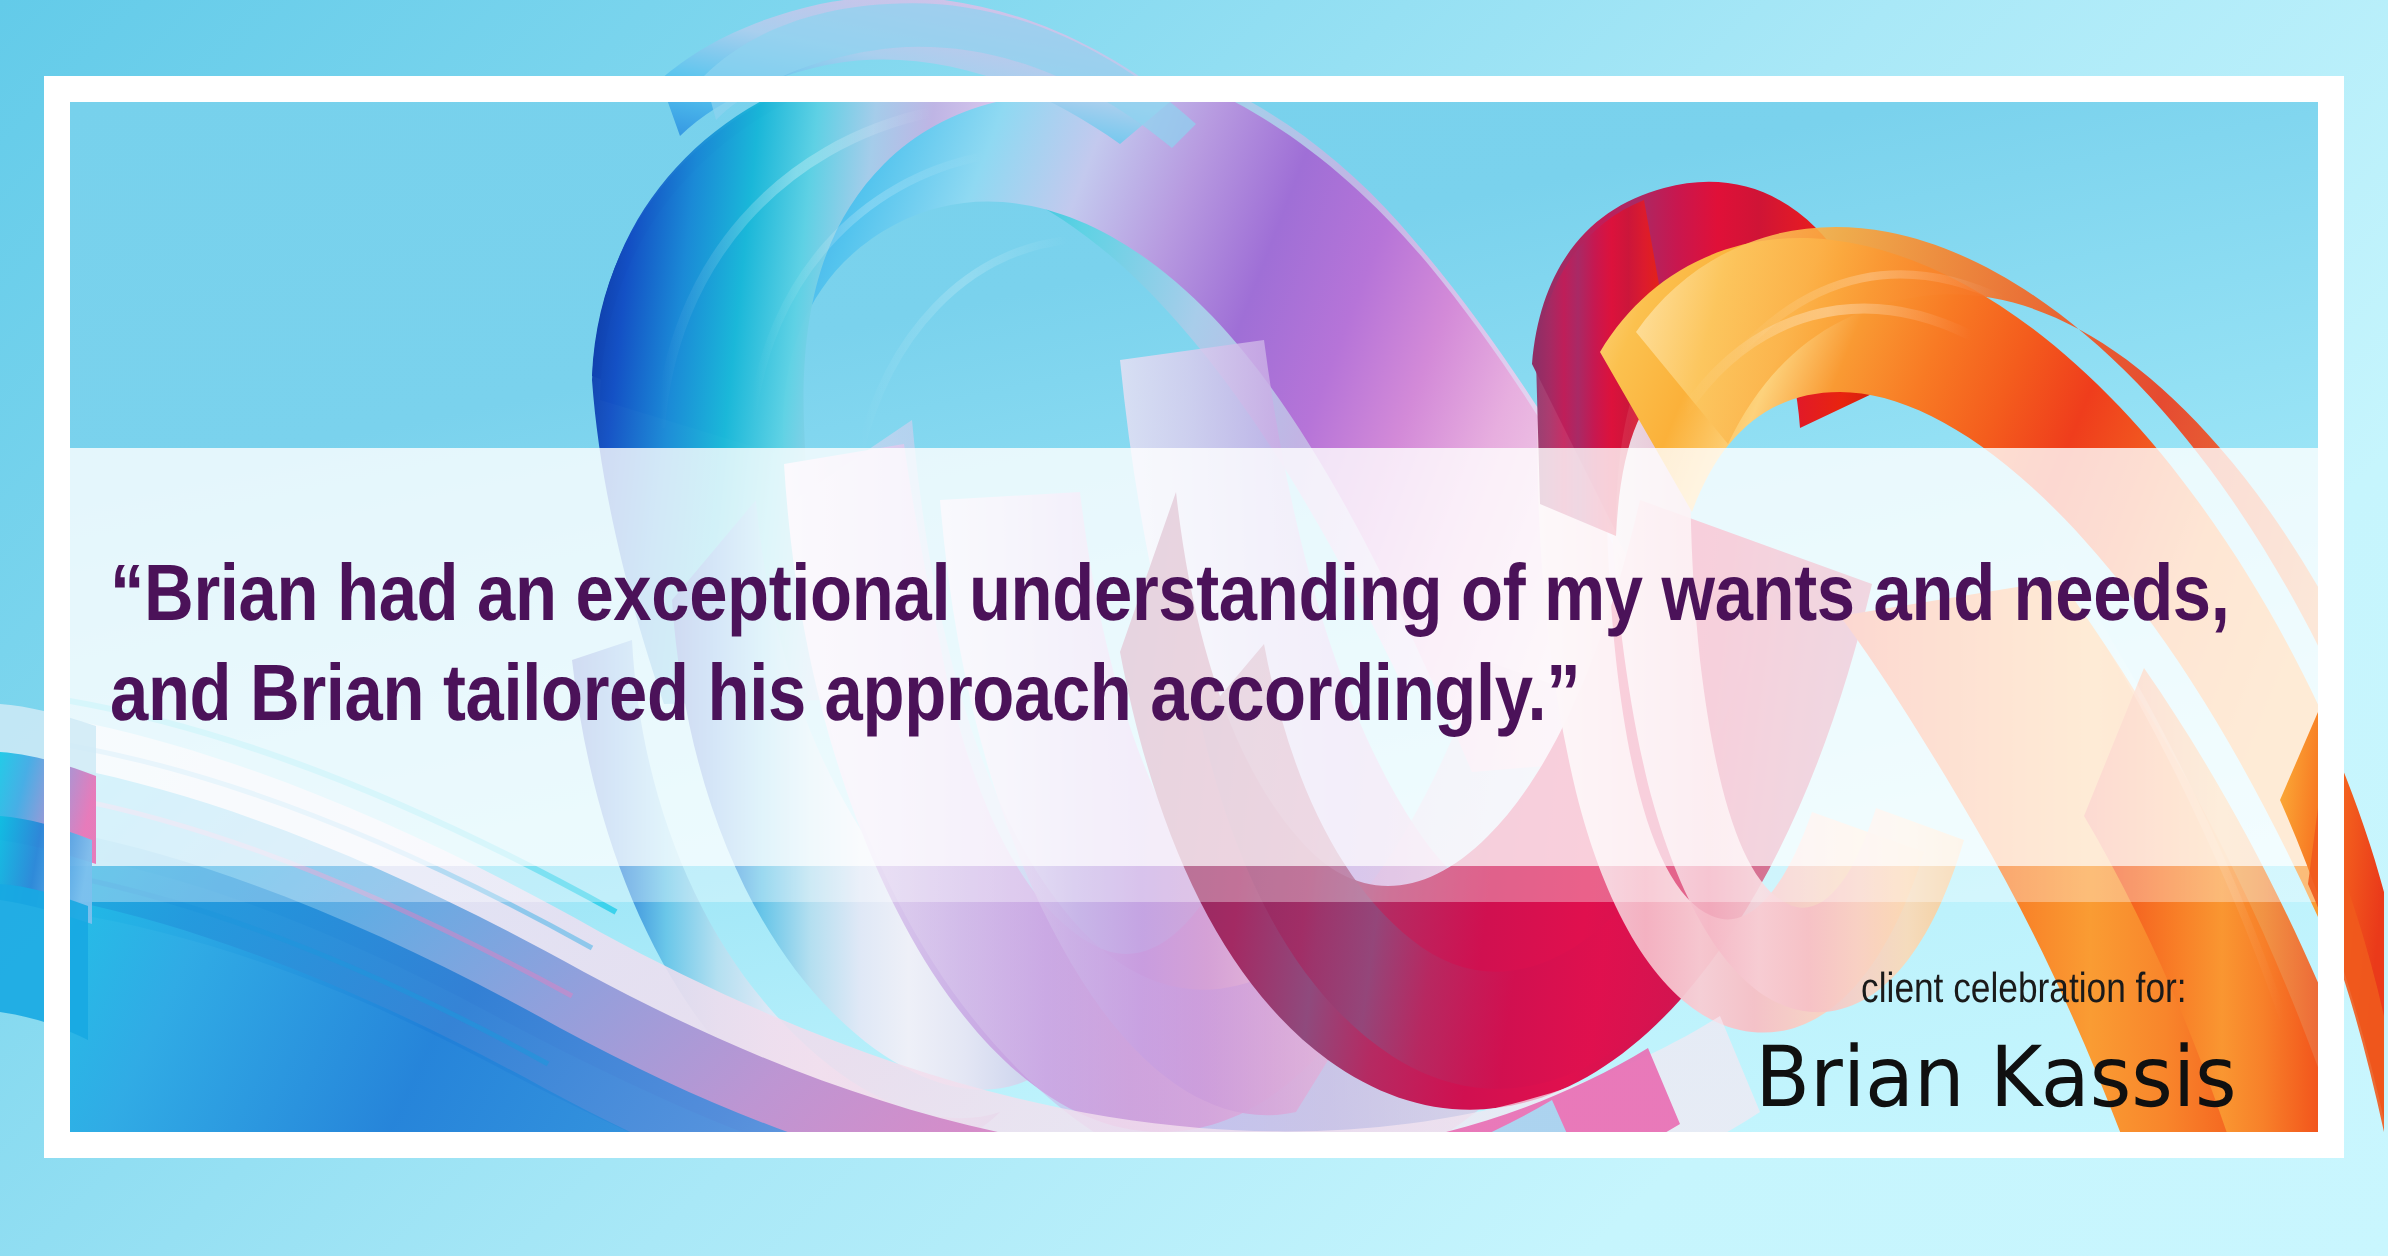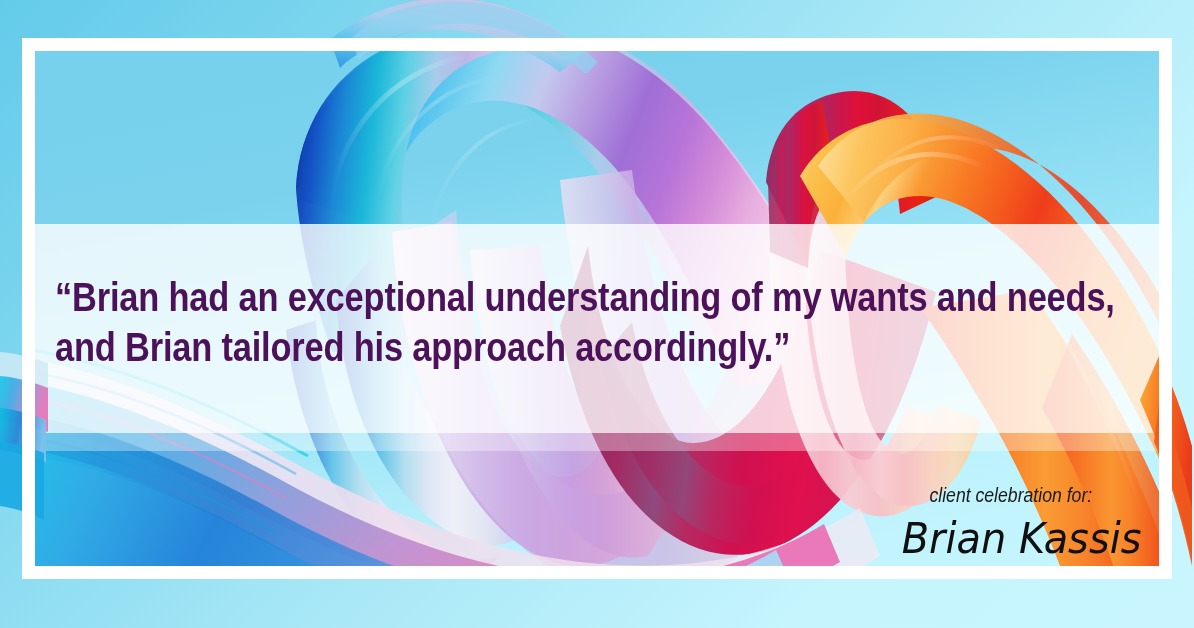--- a/index.html
+++ b/index.html
@@ -65,21 +65,21 @@
     font-weight:400;
     font-size:13px;
     line-height:16px;
     letter-spacing:0.2px;
     color:#241344;
     white-space:nowrap;
     transform:scaleX(0.80);
     transform-origin:left center;
   }
   #signoff{
-    position:absolute;right:52px;top:482px;text-align:left;z-index:7;font-style:italic;
+    position:absolute;right:76px;top:482px;text-align:center;z-index:7;
   }
   #signoff-label{
     font-family:"Liberation Sans Narrow","Liberation Sans",sans-serif;
     font-weight:400;font-size:21px;line-height:26px;color:#1a1a1a;
     white-space:nowrap;
     transform:scaleX(0.84);transform-origin:right center;
   }
   #signoff-name{
     font-family:"DejaVu Sans",sans-serif;
     font-weight:400;font-size:42px;line-height:54px;color:#101010;

